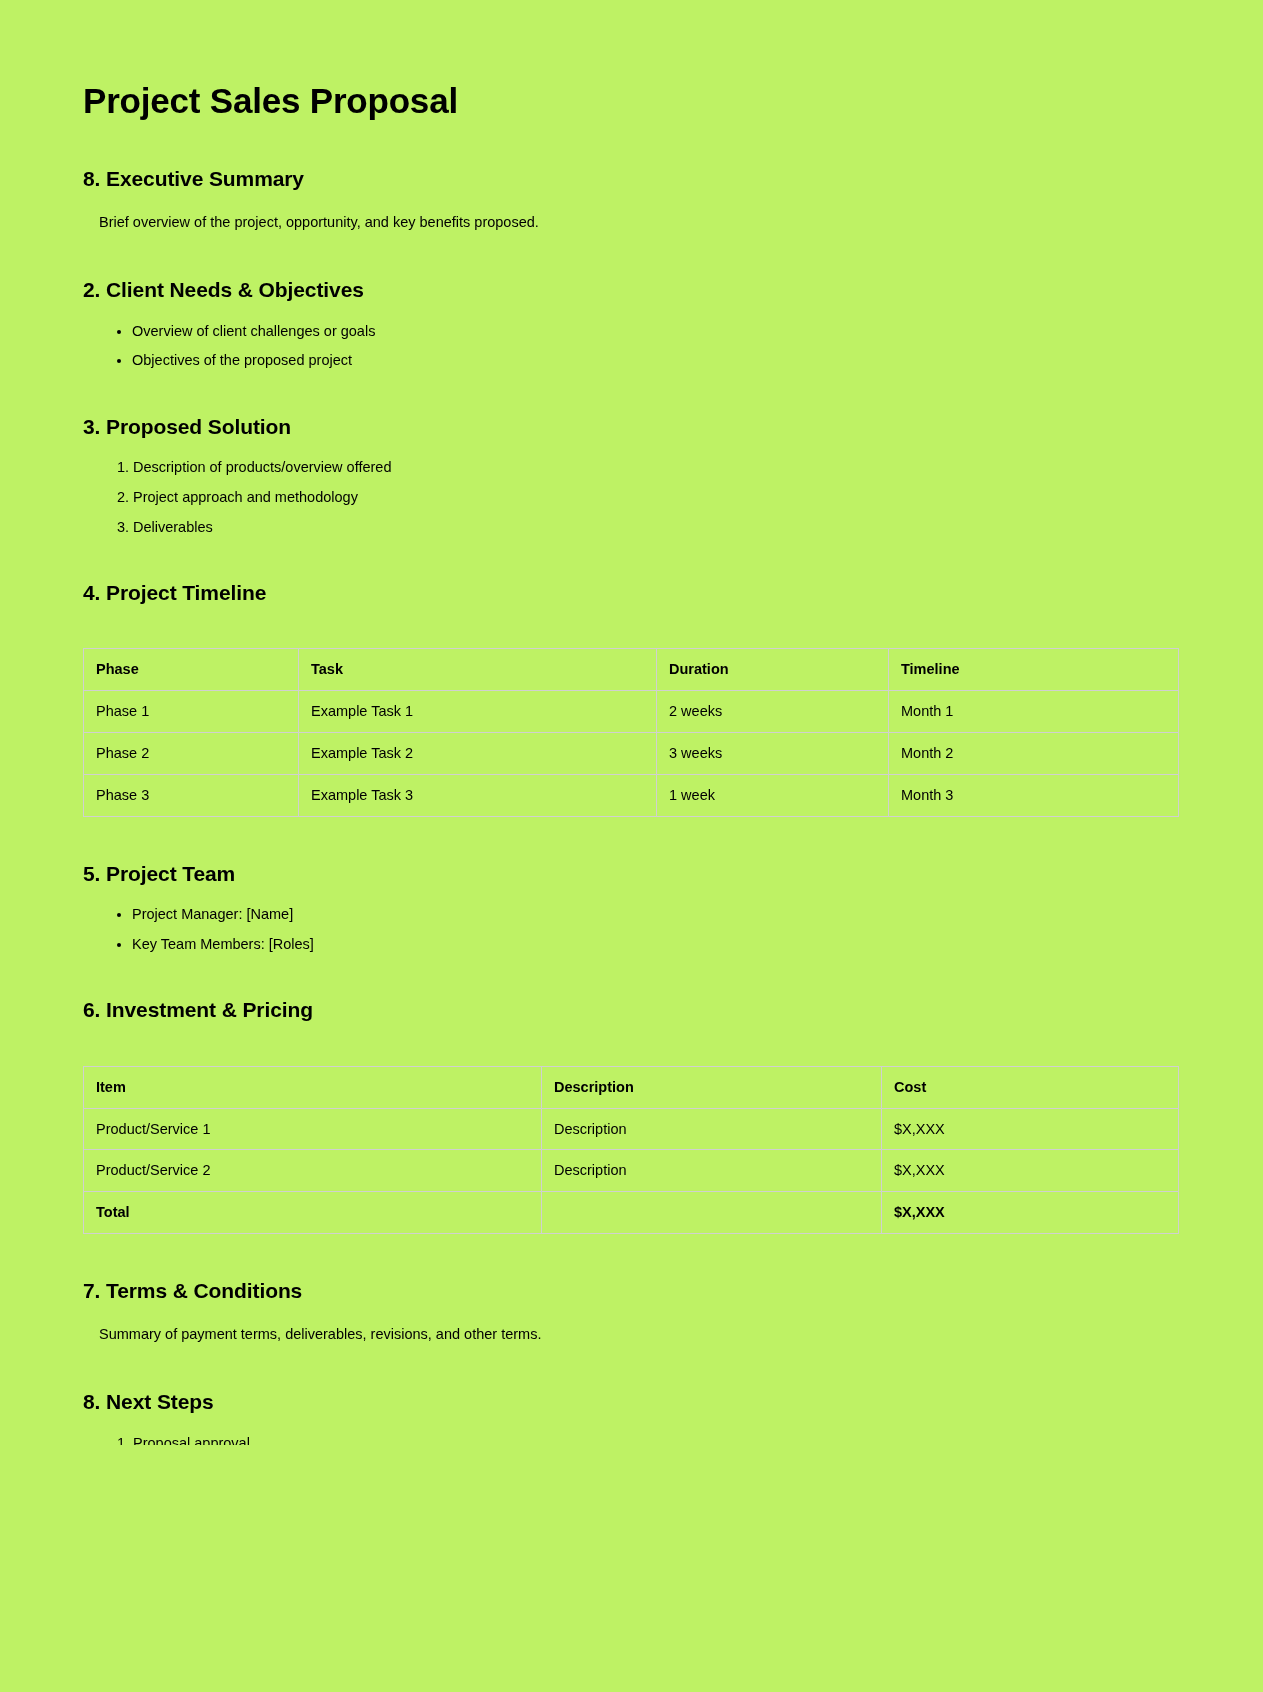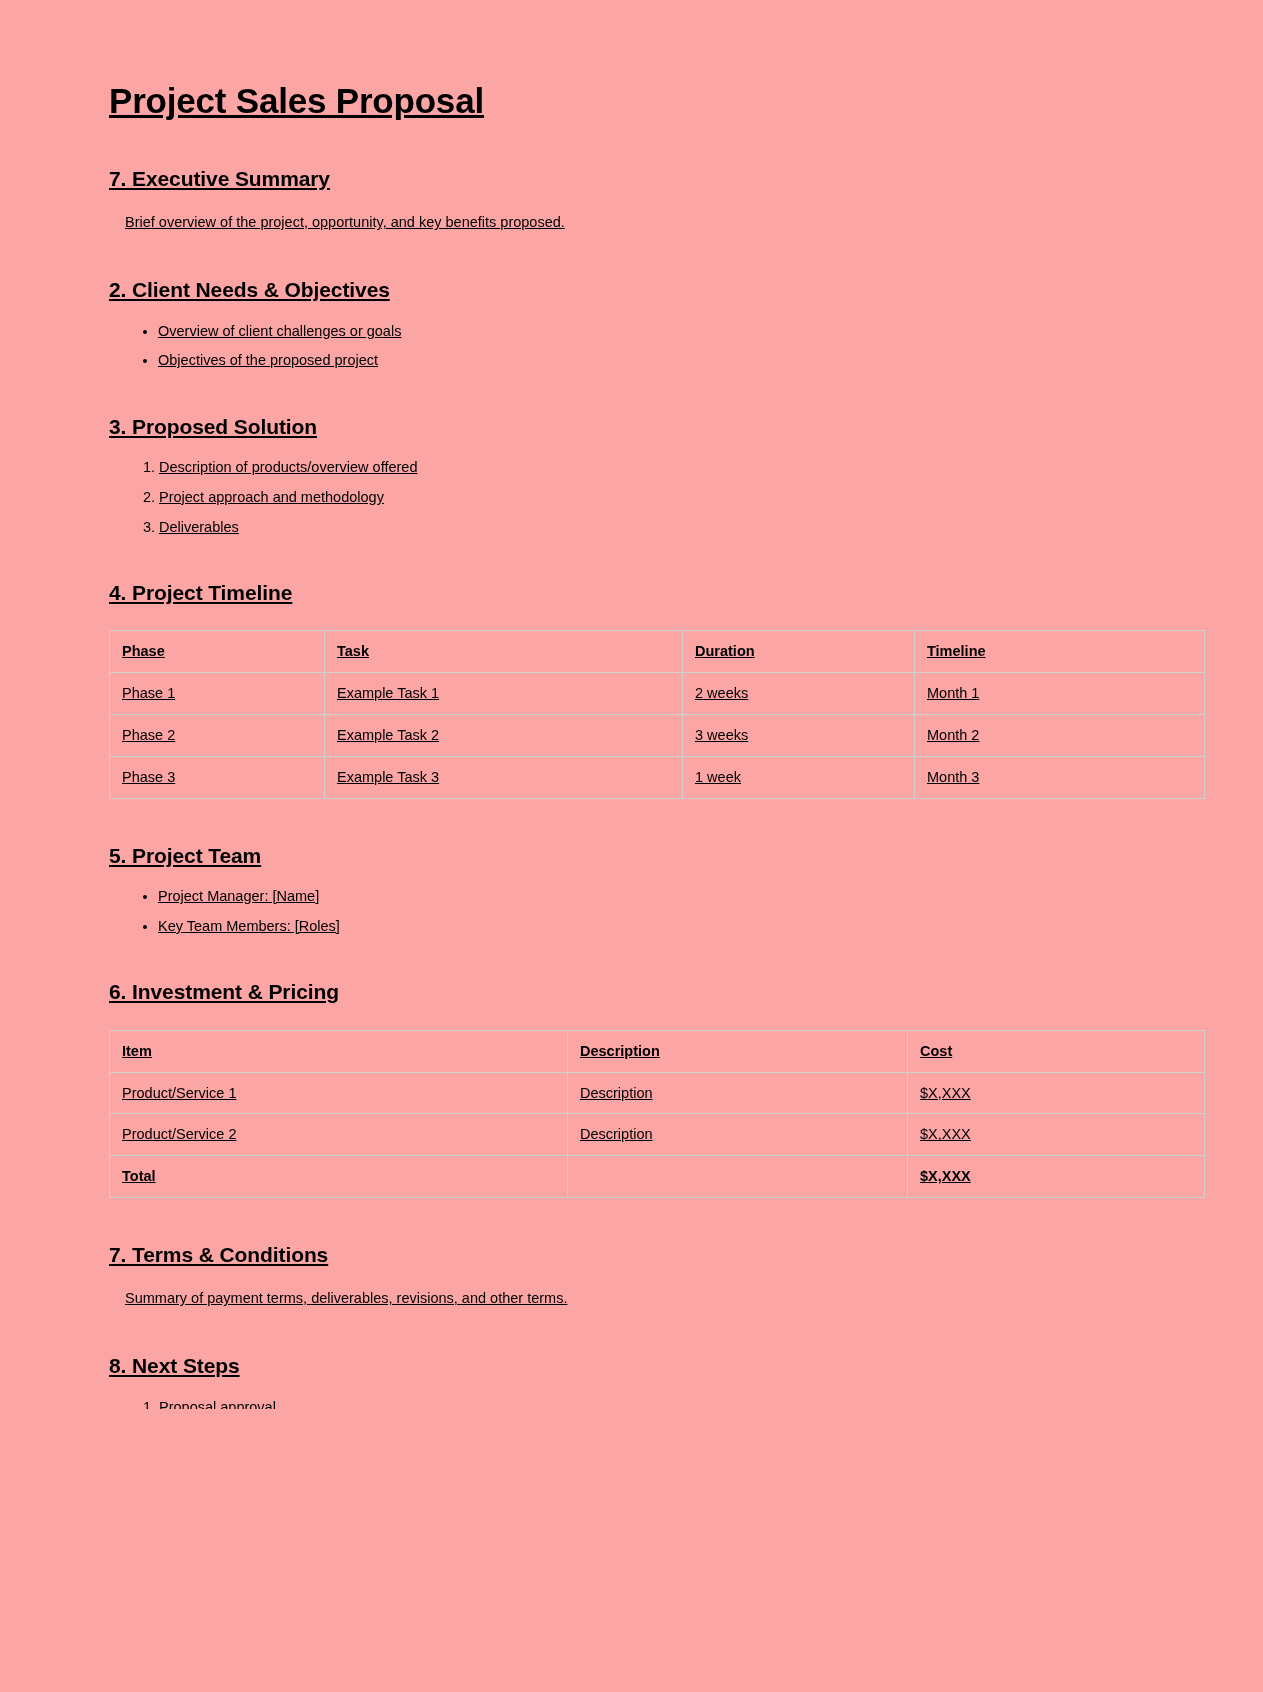--- a/index.html
+++ b/index.html
@@ -12,25 +12,24 @@
     height: 1692px;
     font-family: "Liberation Sans", sans-serif;
     color: #000000;
     overflow: hidden;
     position: relative;
   }
   .page {
     box-sizing: border-box;
     width: 1263px;
     height: 1692px;
-    padding: 62px 85px 0 109px;
-    background: #fca5a5;
+    padding: 62px 85px 0 83px;
+    background: #bef264;
     position: relative;
     overflow: hidden;
-    text-decoration: underline;
   }
   .doc-title {
     font-size: 35px;
     font-weight: bold;
     letter-spacing: -0.2px;
     margin: 18px 0 0 0;
     line-height: 1.2;
   }
   h2.section-heading {
     font-size: 21px;
@@ -57,21 +56,21 @@
   }
   ul.bullets li, ol.numbers li {
     font-size: 14.5px;
     line-height: 1.22;
     margin: 12px;
     padding: 0;
   }
   table.doc-table {
     width: 100%;
     border-collapse: collapse;
-    margin-top: 24px;
+    margin-top: 42px;
     table-layout: fixed;
   }
   table.doc-table th,
   table.doc-table td {
     border: 1px solid #d0d0d0;
     text-align: left;
     vertical-align: middle;
     font-size: 14.5px;
     padding: 11px 12px;
     height: 14px;
@@ -101,21 +100,21 @@
     overflow: hidden;
   }
 </style>
 </head>
 <body>
 
 <div class="page">
 
   <h1 class="doc-title">Project Sales Proposal</h1>
 
-  <h2 class="section-heading">7. Executive Summary</h2>
+  <h2 class="section-heading">8. Executive Summary</h2>
   <p class="para">Brief overview of the project, opportunity, and key benefits proposed.</p>
 
   <h2 class="section-heading">2. Client Needs &amp; Objectives</h2>
   <ul class="bullets">
     <li>Overview of client challenges or goals</li>
     <li>Objectives of the proposed project</li>
   </ul>
 
   <h2 class="section-heading">3. Proposed Solution</h2>
   <ol class="numbers">

